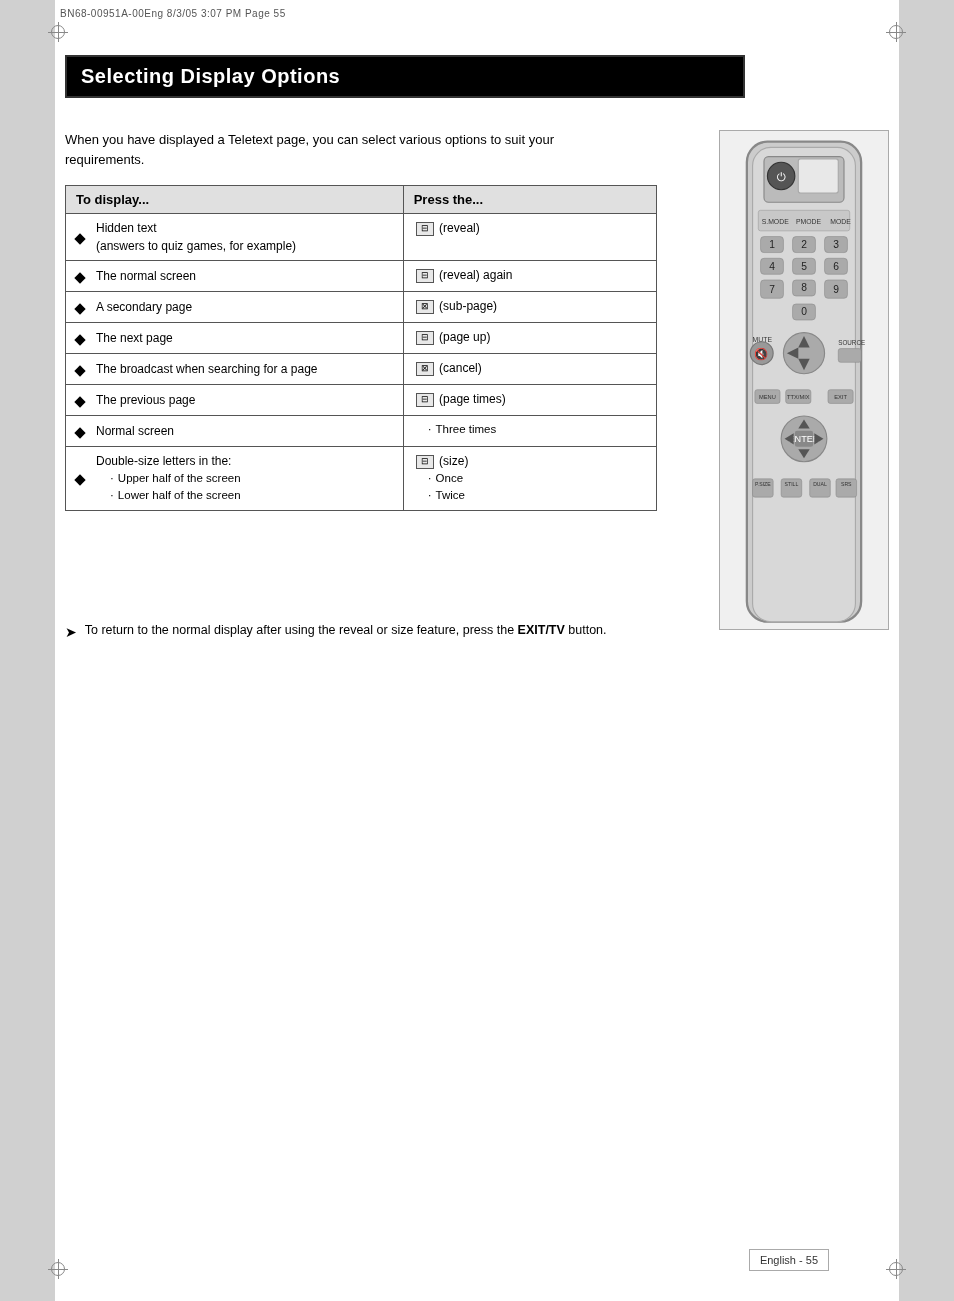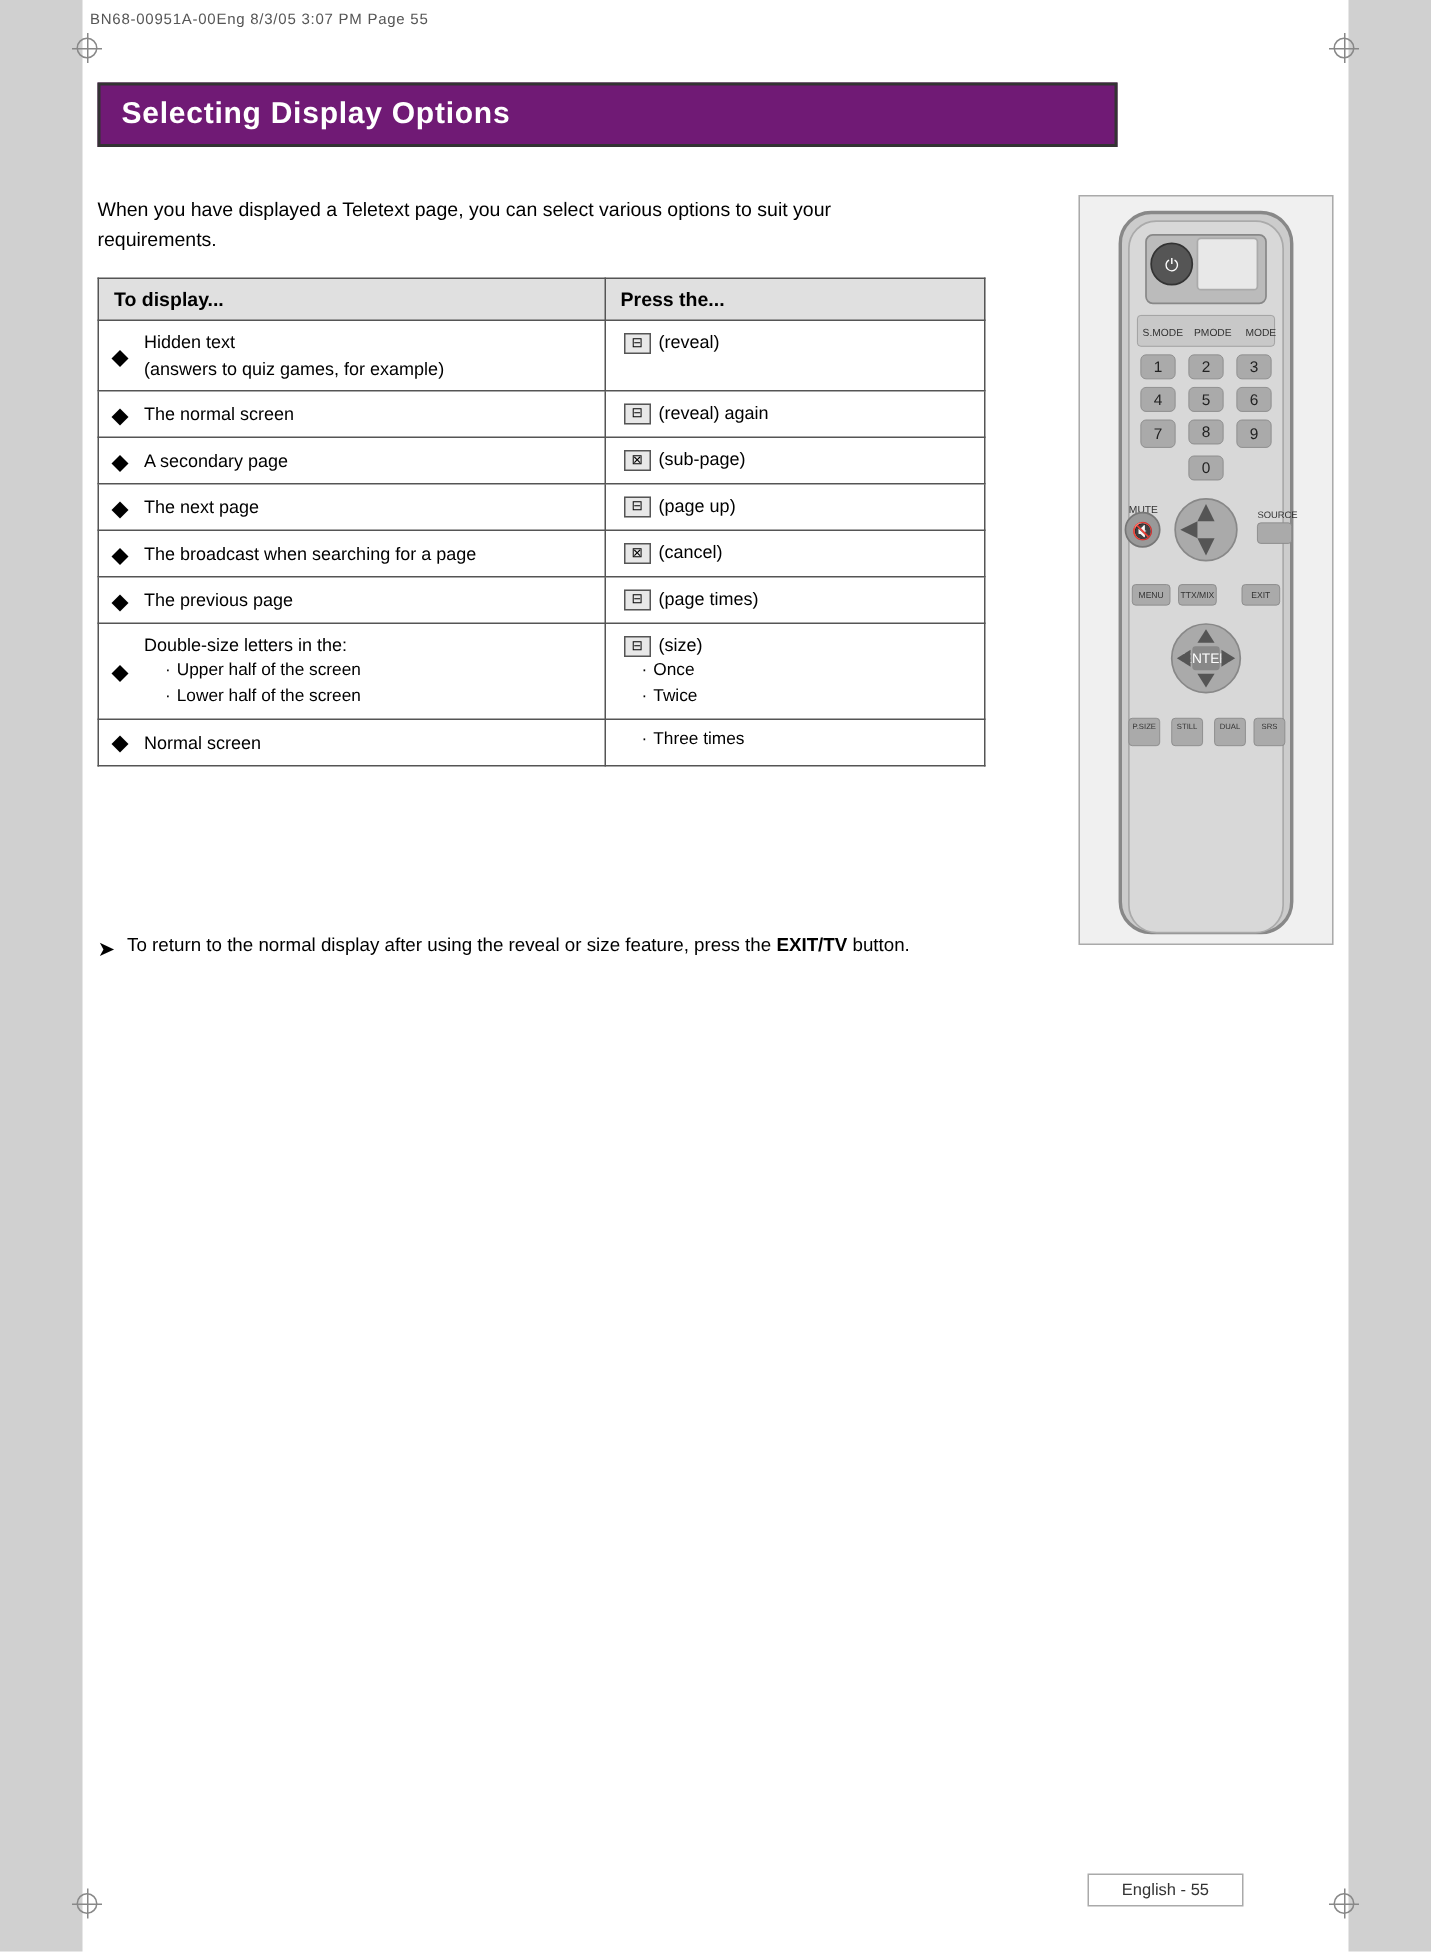--- a/index.html
+++ b/index.html
@@ -52,21 +52,21 @@
       width: 844px;
       height: 1301px;
     }
 
     
     .title-banner {
       position: absolute;
       top: 55px;
       left: 10px;
       width: 680px;
-      background: #701a75;
+      background: #000000;
       padding: 8px 14px;
       border: 2px solid #333;
     }
     .title-banner h1 {
       color: #fff;
       font-size: 20px;
       font-weight: bold;
       letter-spacing: 0.5px;
     }
 
@@ -175,21 +175,21 @@
     }
 
     
     .page-footer {
       position: absolute;
       bottom: 30px;
       right: 70px;
       font-size: 11px;
       color: #333;
       border: 1px solid #aaa;
-      padding: 4px 22px;
+      padding: 4px 10px;
       background: #fff;
       margin-left: 12px;
     }
 
     
     .crosshair {
       position: absolute;
       width: 20px;
       height: 20px;
     }
@@ -355,44 +355,44 @@
         <td class="press-col">
           <span class="btn-icon">⊟</span>
           <span> (page times)</span>
         </td>
       </tr>
 
       <tr>
         <td class="display-col">
           <div class="row-content">
             <div class="diamond-wrap"><div class="diamond"></div></div>
+            <span>Normal screen</span>
+          </div>
+        </td>
+        <td class="press-col">
+          <div class="sub-item"><span class="sub-bullet">·</span><span>Three times</span></div>
+        </td>
+      </tr>
+
+      <tr>
+        <td class="display-col">
+          <div class="row-content">
+            <div class="diamond-wrap"><div class="diamond"></div></div>
             <div>
               <span>Double-size letters in the:</span><br>
               <div class="sub-item"><span class="sub-bullet">·</span><span>Upper half of the screen</span></div>
               <div class="sub-item"><span class="sub-bullet">·</span><span>Lower half of the screen</span></div>
             </div>
           </div>
         </td>
         <td class="press-col">
           <span class="btn-icon">⊟</span>
           <span> (size)</span><br>
           <div class="sub-item"><span class="sub-bullet">·</span><span>Once</span></div>
           <div class="sub-item"><span class="sub-bullet">·</span><span>Twice</span></div>
-        </td>
-      </tr>
-
-      <tr>
-        <td class="display-col">
-          <div class="row-content">
-            <div class="diamond-wrap"><div class="diamond"></div></div>
-            <span>Normal screen</span>
-          </div>
-        </td>
-        <td class="press-col">
-          <div class="sub-item"><span class="sub-bullet">·</span><span>Three times</span></div>
         </td>
       </tr>
     </tbody>
   </table>
 
   <div class="note-section">
     <span class="arrow-symbol">➤</span>
     <span>
       To return to the normal display after using the reveal or size feature, press the <strong>EXIT/TV</strong> button.
     </span>

